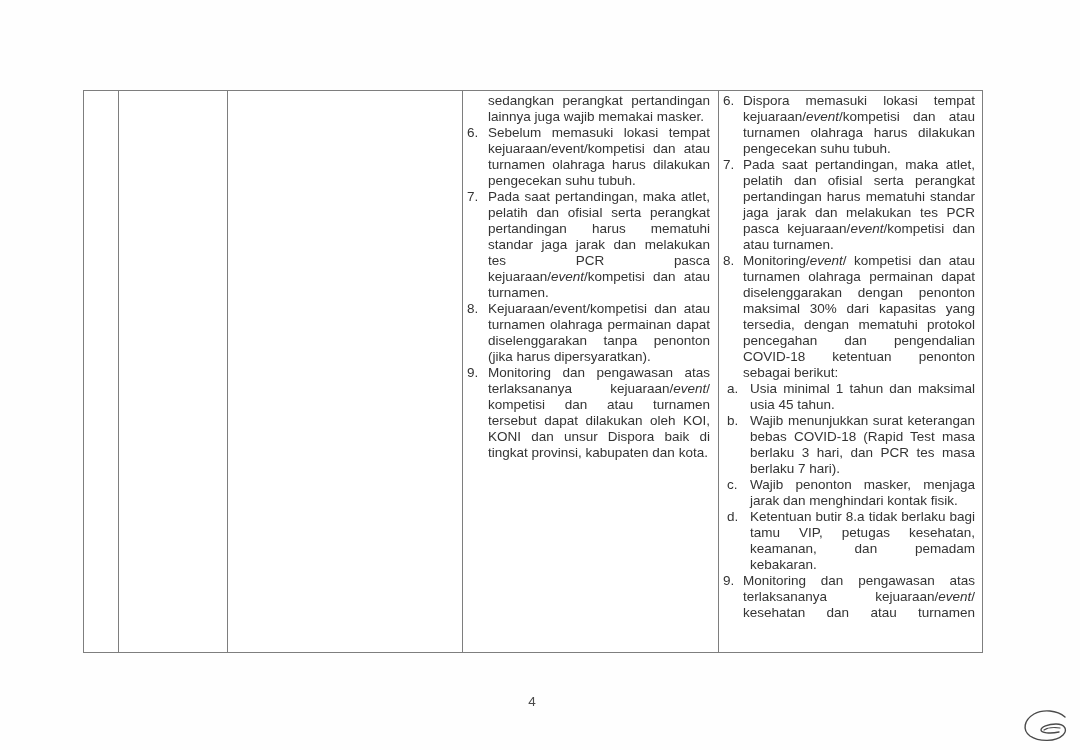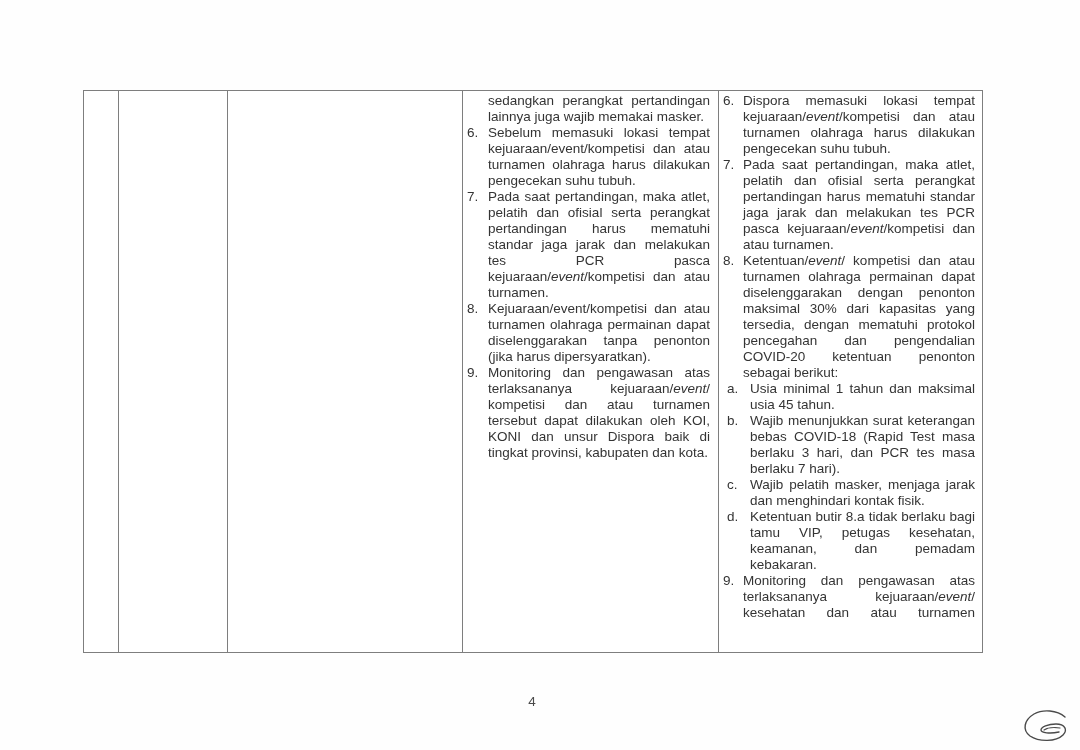--- a/index.html
+++ b/index.html
@@ -80,33 +80,33 @@
         <div class="li">
           <span class="marker">6.</span>
           <p class="txt"><span>Dispora memasuki lokasi tempat kejuaraan/</span><em>event</em><span>/kompetisi dan atau turnamen olahraga harus dilakukan pengecekan suhu tubuh.</span></p>
         </div>
         <div class="li">
           <span class="marker">7.</span>
           <p class="txt"><span>Pada saat pertandingan, maka atlet, pelatih dan ofisial serta perangkat pertandingan harus mematuhi standar jaga jarak dan melakukan tes PCR pasca kejuaraan/</span><em>event</em><span>/kompetisi dan atau turnamen.</span></p>
         </div>
         <div class="li">
           <span class="marker">8.</span>
-          <p class="txt"><span>Ketentuan/</span><em>event</em><span>/ kompetisi dan atau turnamen olahraga permainan dapat diselenggarakan dengan penonton maksimal 30% dari kapasitas yang tersedia, dengan mematuhi protokol pencegahan dan pengendalian COVID-20 ketentuan penonton sebagai berikut:</span></p>
+          <p class="txt"><span>Monitoring/</span><em>event</em><span>/ kompetisi dan atau turnamen olahraga permainan dapat diselenggarakan dengan penonton maksimal 30% dari kapasitas yang tersedia, dengan mematuhi protokol pencegahan dan pengendalian COVID-18 ketentuan penonton sebagai berikut:</span></p>
         </div>
         <div class="li sub">
           <span class="marker">a.</span>
           <p class="txt"><span>Usia minimal 1 tahun dan maksimal usia 45 tahun.</span></p>
         </div>
         <div class="li sub">
           <span class="marker">b.</span>
           <p class="txt"><span>Wajib menunjukkan surat keterangan bebas COVID-18 (Rapid Test masa berlaku 3 hari, dan PCR tes masa berlaku 7 hari).</span></p>
         </div>
         <div class="li sub">
           <span class="marker">c.</span>
-          <p class="txt"><span>Wajib pelatih masker, menjaga jarak dan menghindari kontak fisik.</span></p>
+          <p class="txt"><span>Wajib penonton masker, menjaga jarak dan menghindari kontak fisik.</span></p>
         </div>
         <div class="li sub">
           <span class="marker">d.</span>
           <p class="txt"><span>Ketentuan butir 8.a tidak berlaku bagi tamu VIP, petugas kesehatan, keamanan, dan pemadam kebakaran.</span></p>
         </div>
         <div class="li">
           <span class="marker">9.</span>
           <p class="txt"><span>Monitoring dan pengawasan atas terlaksananya kejuaraan/</span><em>event</em><span>/ kesehatan dan atau turnamen</span></p>
         </div>
       </div>

